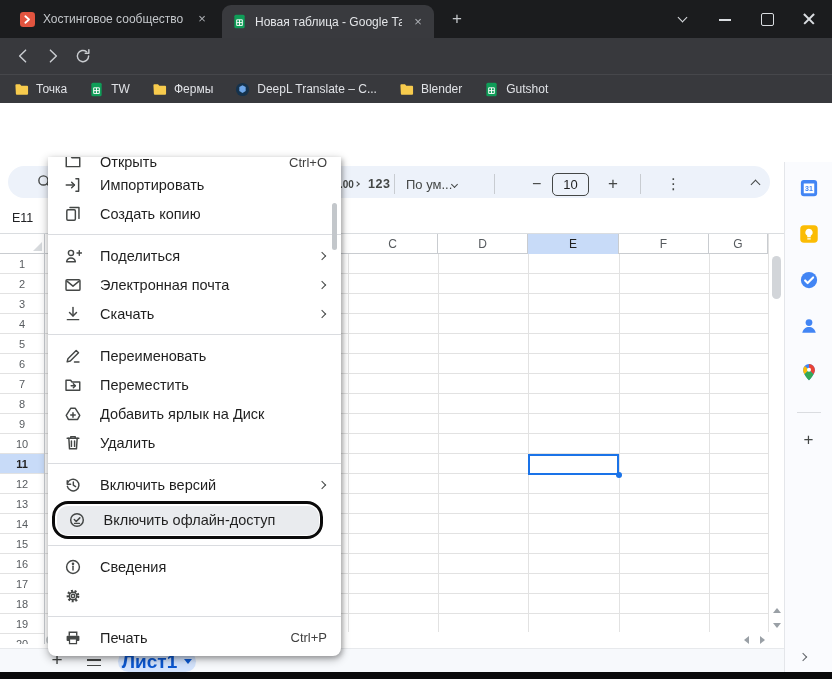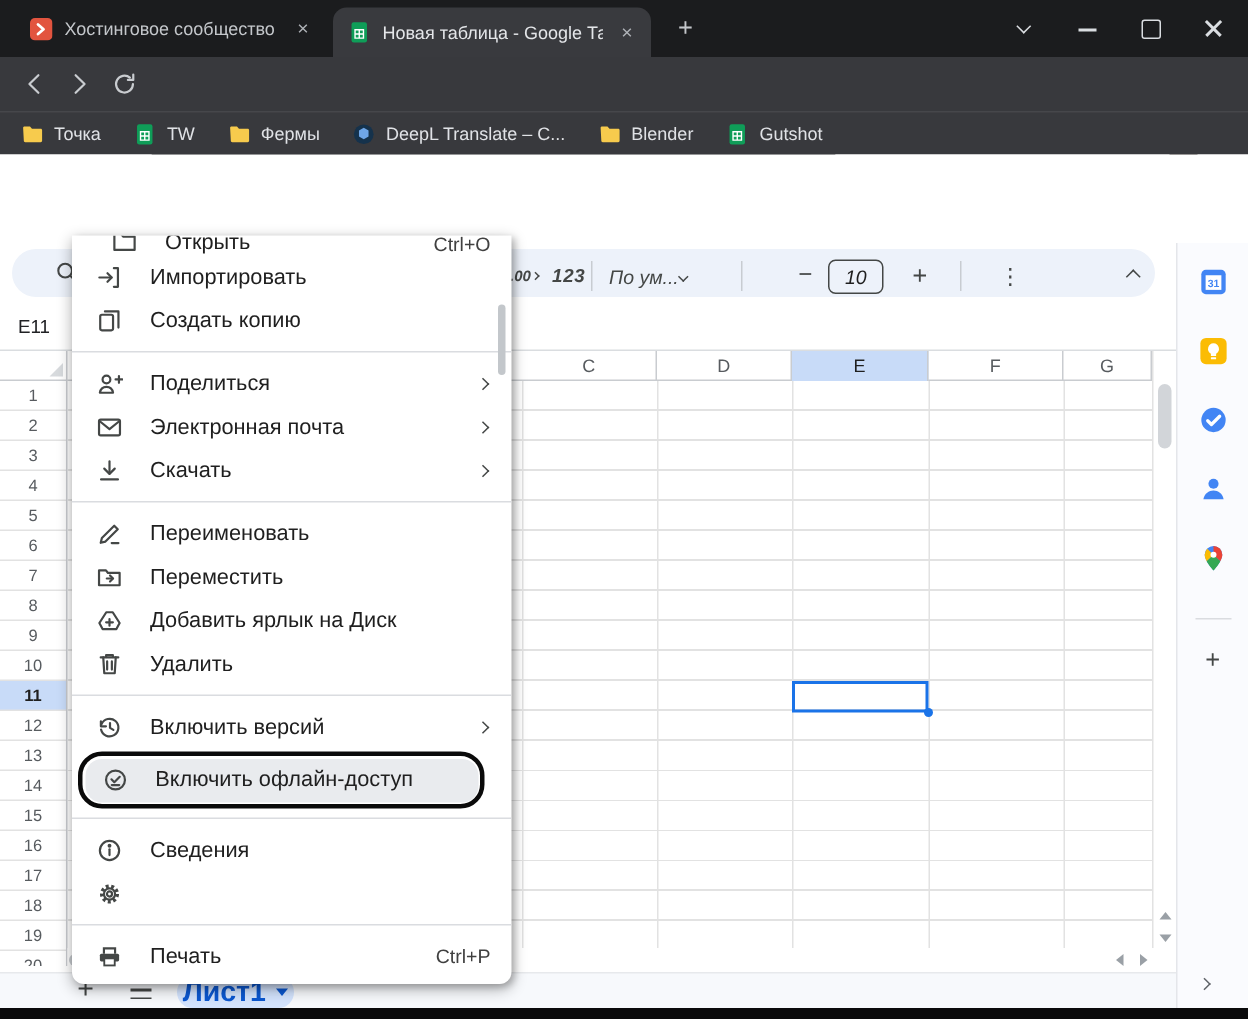--- a/index.html
+++ b/index.html
@@ -65,21 +65,21 @@
   .cam-wrap { display:flex; align-items:center; gap:5px; }
   .cam-wrap .chev { width:5px; height:5px; border-width:1.4px; color:#444746; }
   .share-circle { width:38px; height:38px; border-radius:50%; background:#c2e7ff; display:flex; align-items:center; justify-content:center; }
   .share-circle .ic { width:19px; height:19px; color:#0b3a5c; }
   .avatar.doc { width:31px; height:31px; }
 
   
   .toolbar-row { left:0; top:162px; width:784px; height:42px; background:#fff; }
   .tb-pill { position:absolute; left:8px; top:4px; width:762px; height:32px; background:#edf2fa; border-radius:16px; }
   .tb-pill .ic { position:absolute; color:#444746; }
-  .tb-abs { position:absolute; top:0; height:36px; display:flex; align-items:center; color:#444746;font-style:italic; }
+  .tb-abs { position:absolute; top:0; height:36px; display:flex; align-items:center; color:#444746; }
   .tb-divider { width:1px; height:20px; background:#c8ccd1; }
   .dec-ic { font-size:10px; font-weight:bold; letter-spacing:0; display:flex; align-items:center; gap:1px; }
   .dec-ic .chev { width:4px; height:4px; border-width:1.3px; }
   .fmt123 { font-size:12.5px; font-weight:bold; letter-spacing:0.5px; }
   .font-name { font-size:13px; }
   .size-box { width:37px; height:23px; border:1.5px solid #444746; border-radius:5px; font-size:13px; display:flex; align-items:center; justify-content:center; color:#1f1f1f; }
   .glyph.minus::before { content:"−"; font-size:16px; }
   .glyph.plus::before { content:"+"; font-size:17px; }
   .tb-dots { color:#444746; font-size:15px; }
   .tb-dots::before { content:"⋮"; }
@@ -130,21 +130,21 @@
   .sb-burger::before { content:""; display:block; margin-top:2.8px; height:1.8px; background:#444746; }
   .sheet-tab { position:absolute; left:118px; top:2px; width:78px; height:21px; background:#d3e3fd; border-radius:11px; display:flex; align-items:center; justify-content:center; gap:7px; }
   .sheet-tab .label { font-size:19px; font-weight:bold; color:#0b57d0; }
   .sheet-tab .tri.down { position:static; border-top-color:#0b57d0; border-left-width:4px; border-right-width:4px; }
   .black-strip { left:0; top:672px; width:832px; height:7px; background:#0a0a0b; }
 
   
   .file-menu { left:48px; top:157px; width:293px; height:499px; background:#fff; border-radius:0 0 8px 8px;
     box-shadow:0 3px 10px rgba(0,0,0,.32), 2px 2px 4px rgba(0,0,0,.18); overflow:hidden; padding-bottom:6px; }
   .fm-row { height:29px; display:flex; align-items:center; padding:0 14px 0 16px; font-size:14.5px; color:#1f1f1f; }
-  .fm-row.clipped { height:13px; overflow:hidden; align-items:flex-end;margin-left:10px; }
+  .fm-row.clipped { height:13px; overflow:hidden; align-items:flex-end; }
   .fm-ic { width:18px; height:18px; margin-right:18px; color:#444746; }
   .fm-label { flex:1; white-space:nowrap; }
   .fm-short { font-size:13px; color:#404040; }
   .fm-arrow { width:6px; height:6px; color:#444746; border-width:1.5px; margin-right:2px; }
   .fm-sep { height:1px; background:#dadce0; margin:6px 0; }
   .fm-annot { margin:2px 18px 2px 4px; border:3.5px solid #0a0a0a; border-radius:16px; padding:1.5px; background:#fff; }
   .fm-annot .fm-row { background:#e9ebee; border-radius:11px; padding-left:11px; }
   .fm-scrollbar { position:absolute; right:4px; top:46px; width:5px; height:47px; background:#c3c7cb; border-radius:3px; }
 </style>
 </head>

